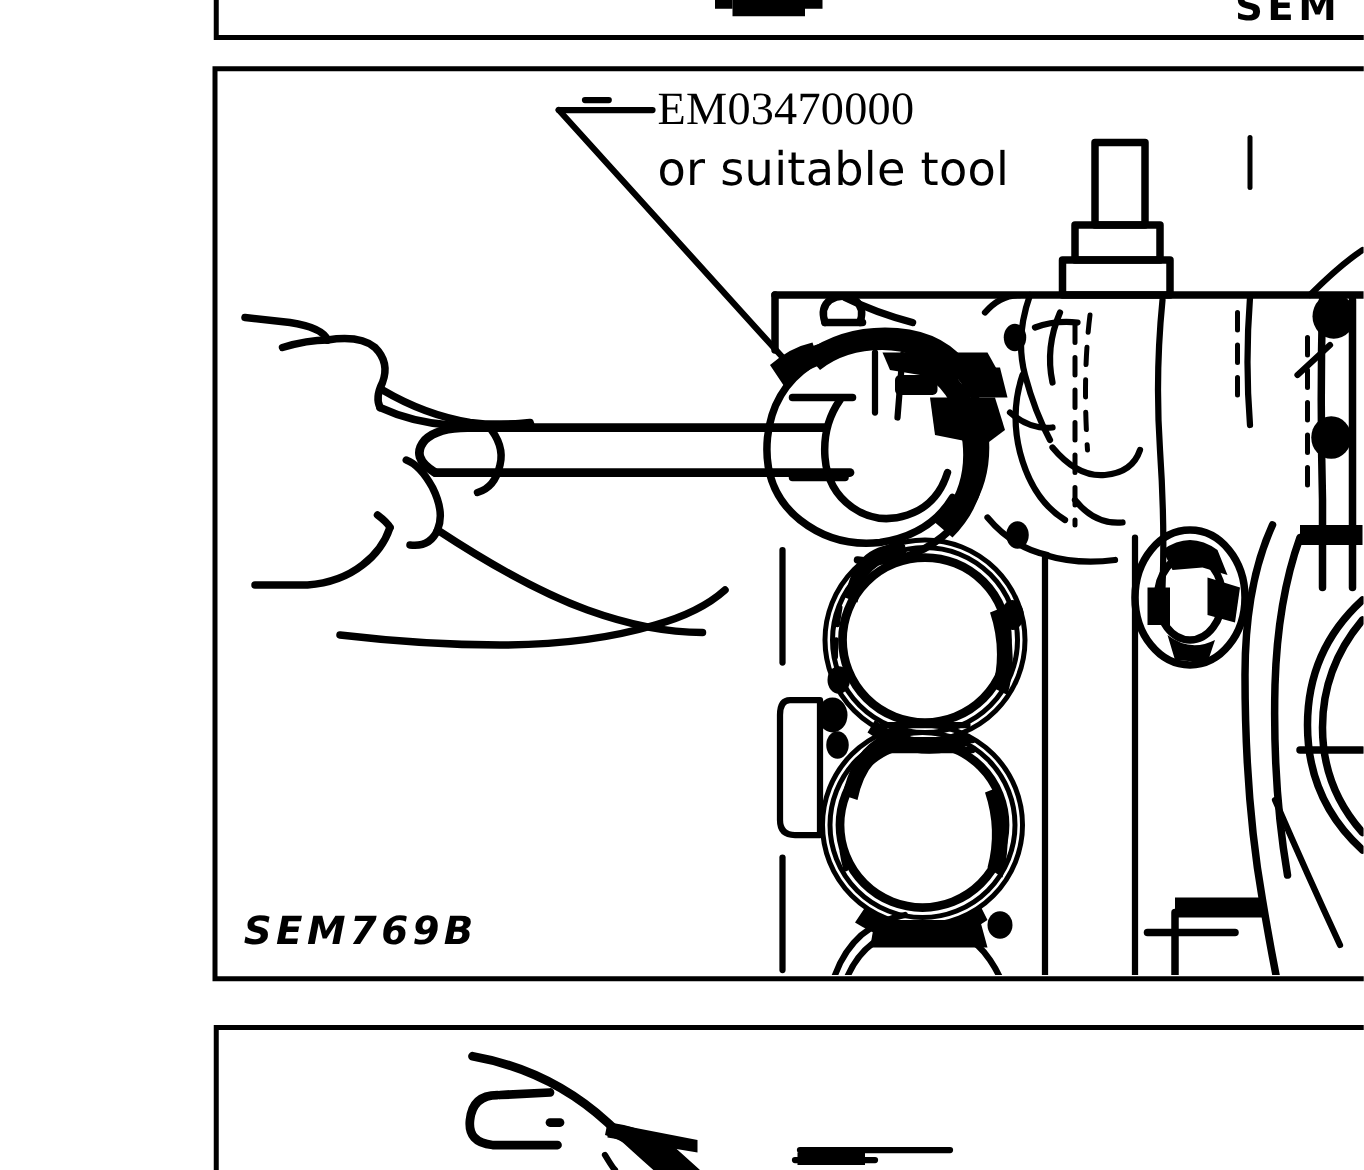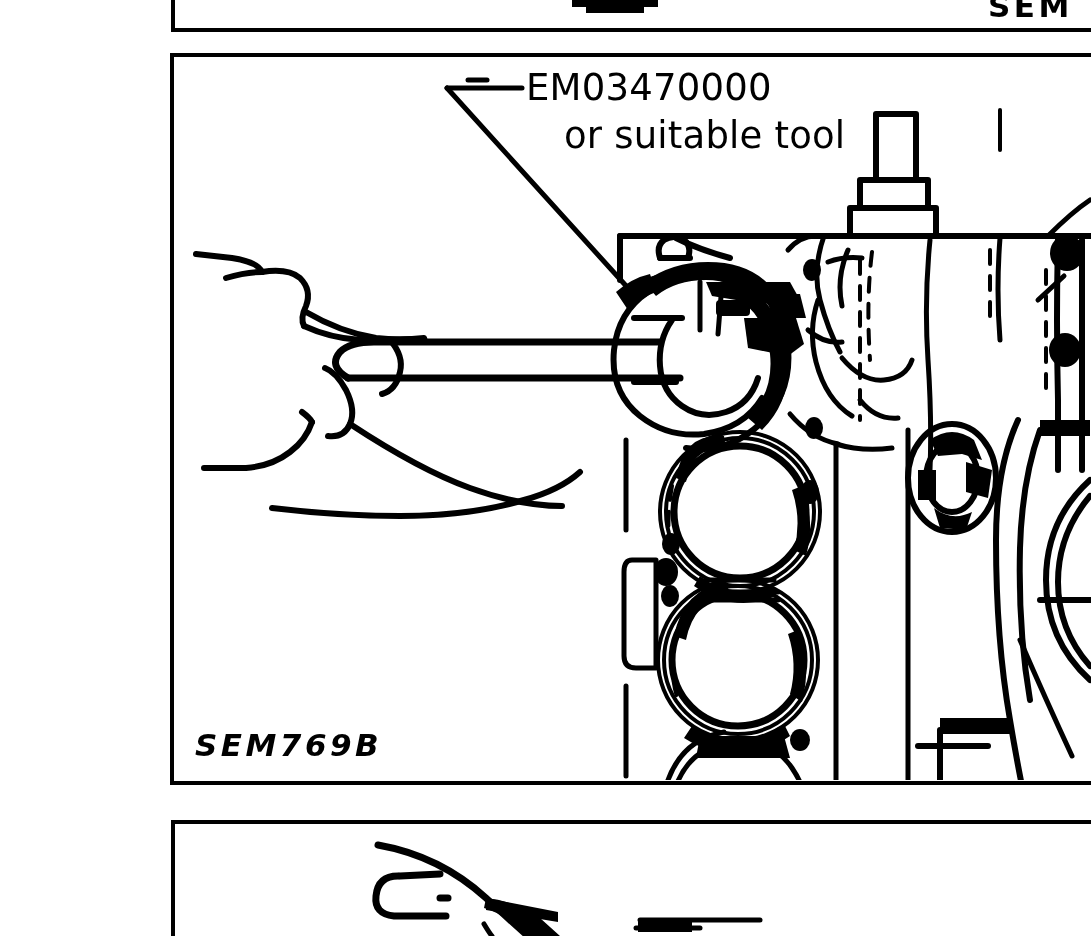--- a/index.html
+++ b/index.html
@@ -56,27 +56,27 @@
     font-family: "DejaVu Sans", sans-serif;
     font-weight: 500;
     white-space: nowrap;
     line-height: 1;
   }
   #callout-line1 {
     left: 526px;
     top: 69px;
     font-size: 37px;
     letter-spacing: 0.2px;
+    font-family: Liberation Serif, serif;
   }
   #callout-line2 {
     left: 526px;
     top: 117px;
     font-size: 37px;
     letter-spacing: 0.2px;
-    margin-left: 38px;
   }
 
   
   #fig-caption {
     position: absolute;
     left: 195px;
     top: 727px;
     font-size: 31px;
     font-weight: 700;
     letter-spacing: 3.5px;

